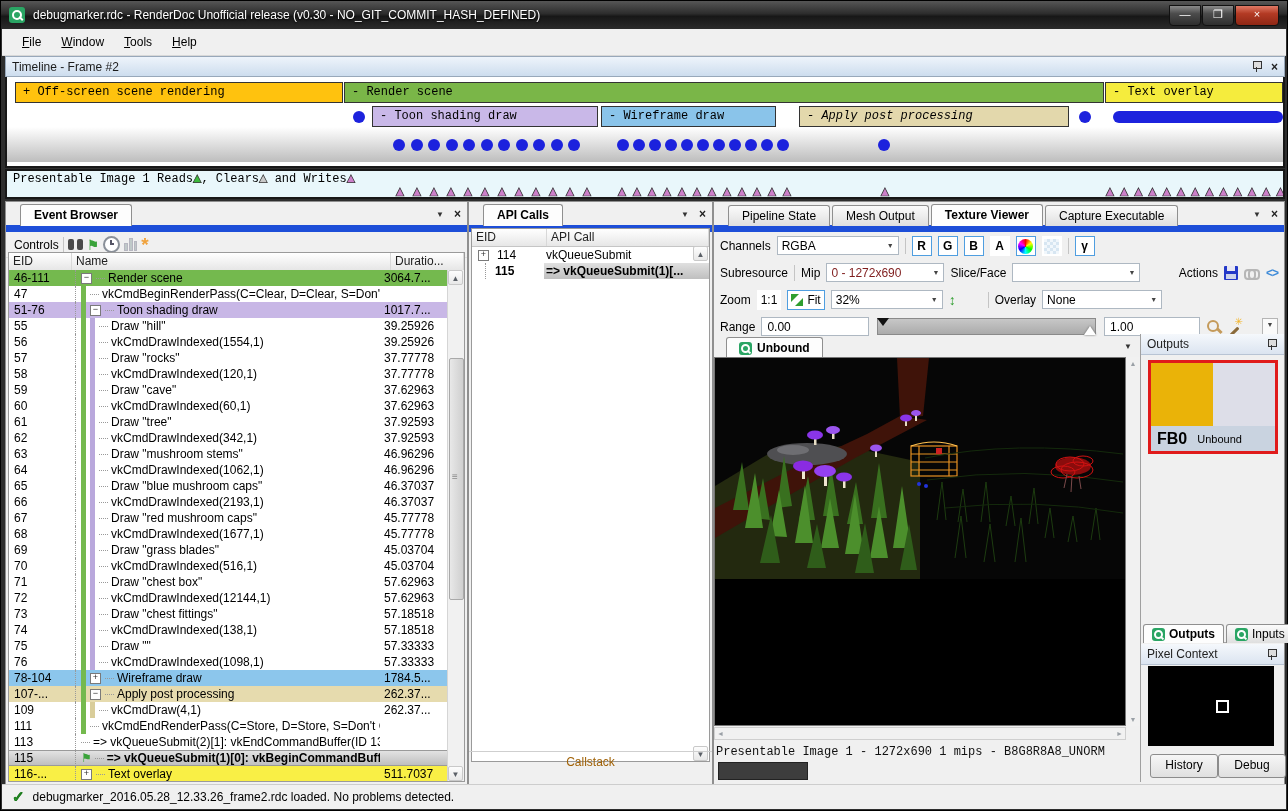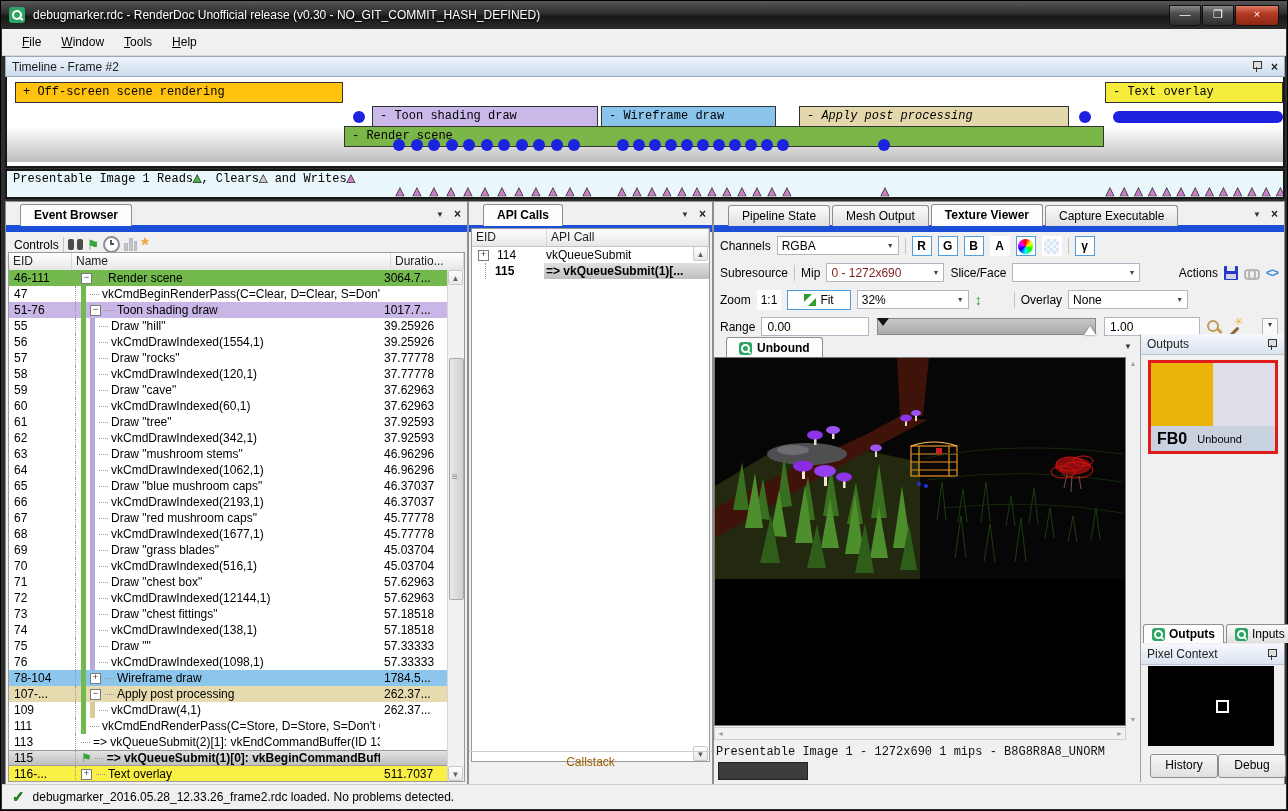--- a/index.html
+++ b/index.html
@@ -207,21 +207,21 @@
   <div class="tl-panel">
     <div class="tl-header">
       <span>Timeline - Frame #2</span>
       <span class="spacer"></span>
       <span class="pin"></span>
       <span class="xglyph">×</span>
     </div>
     <div class="tl-body" id="tl-body">
       <div class="tl-gradient"></div>
     <div class="tl-bar" style="left: 8px; width: 328px; top: 5px; background: rgb(255, 194, 14);">+ Off-screen scene rendering</div>
-        <div class="tl-bar" style="left: 337px; width: 760px; top: 5px; background: rgb(122, 182, 72); margin-top: 44px;">- Render scene</div>
+        <div class="tl-bar" style="left: 337px; width: 760px; top: 5px; background: rgb(122, 182, 72);">- Render scene</div>
         <div class="tl-bar" style="left: 1098px; width: 178px; top: 5px; background: rgb(245, 236, 61);">- Text overlay</div>
         <div class="tl-bar" style="left: 365px; width: 226px; top: 29px; background: rgb(201, 184, 232);">- Toon shading draw</div>
         <div class="tl-bar" style="left: 594px; width: 175px; top: 29px; background: rgb(138, 196, 234);">- Wireframe draw</div>
         <div class="tl-bar" style="left: 792px; width: 270px; top: 29px; background: rgb(227, 216, 172); font-style: italic;">- Apply post processing</div>
         <div class="tl-dot" style="left: 346px; top: 34px;"></div>
         <div class="tl-dot" style="left: 1072px; top: 34px;"></div>
         <div class="tl-pill" style="left: 1106px; width: 170px; top: 34px;"></div>
         <div class="tl-dot" style="left: 386px; top: 62px;"></div>
         <div class="tl-dot" style="left: 403.5px; top: 62px;"></div>
         <div class="tl-dot" style="left: 421px; top: 62px;"></div>
@@ -756,21 +756,21 @@
       </div>
       <span style="margin-left:auto" class="toollabel">Actions</span>
       <span class="icon-save"></span>
       <span class="icon-link"></span>
       <span class="icon-code">&lt;&gt;</span>
     </div>
 
     <div class="toolrow">
       <span class="toollabel">Zoom</span>
       <div class="sqbtn" style="font-weight:normal;border-color:transparent;padding:0 3px">1:1</div>
-      <div class="sqbtn on" style="display:flex;align-items:center;font-weight:normal;padding:0 16px">
+      <div class="sqbtn on" style="display:flex;align-items:center;font-weight:normal;padding:0 3px">
         <span class="fit-ic"></span>
         <span>Fit</span>
       </div>
       <div class="combo" style="width:112px">
         <span class="val">32%</span>
         <span class="combo-arrow">▼</span>
       </div>
       <span class="icon-updown">↕</span>
       <span class="vsep" style="margin-left:26px"></span>
       <span class="toollabel">Overlay</span>

